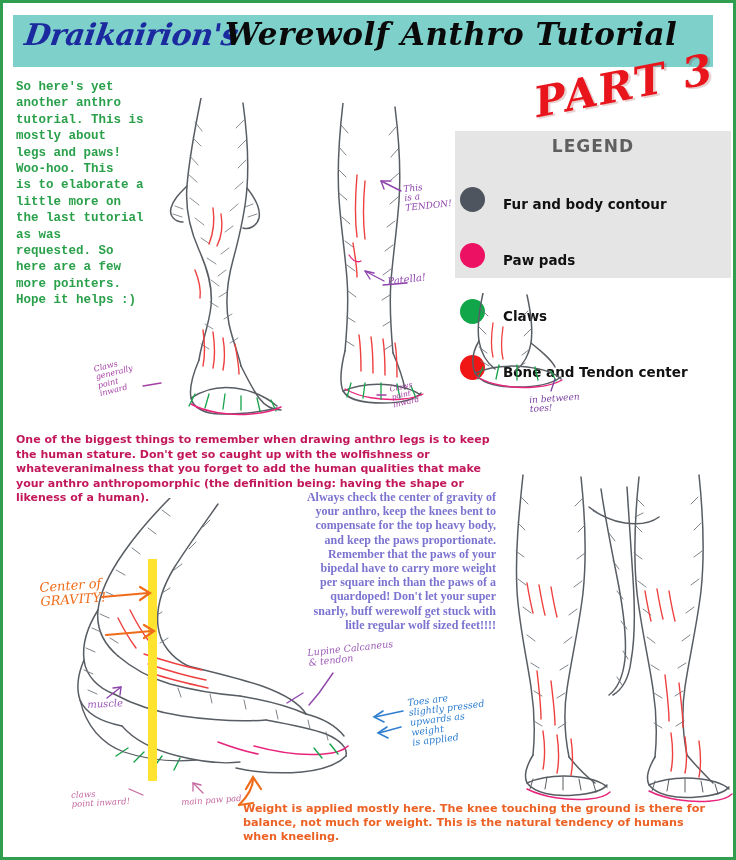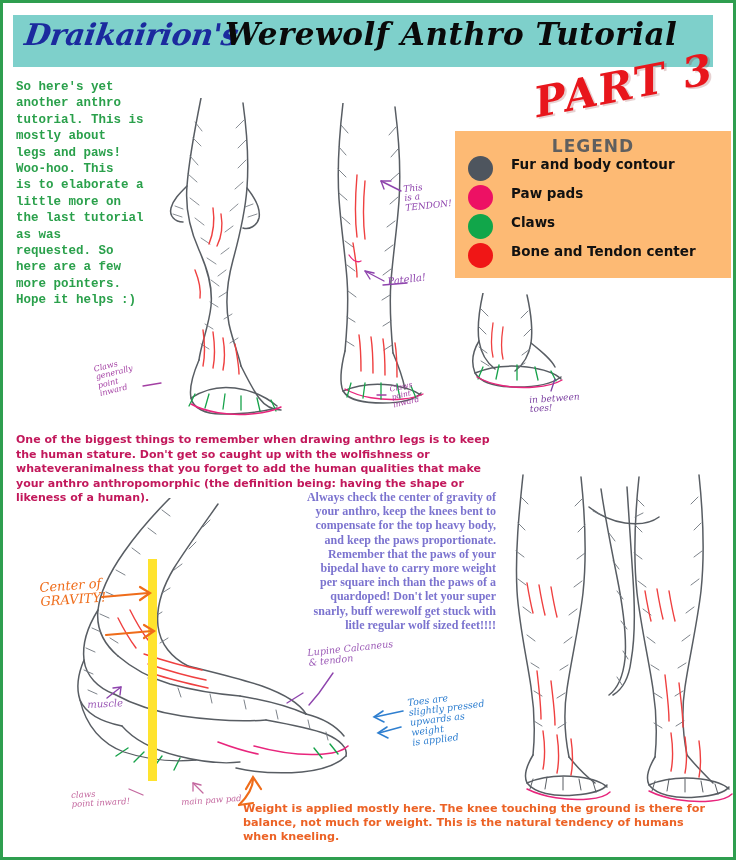--- a/index.html
+++ b/index.html
@@ -113,23 +113,24 @@
     text-align:center;
     font-family:"DejaVu Sans", sans-serif;
     font-size:17px;
     font-weight:bold;
     color:#5f5f5f;
     padding-top:5px;
     letter-spacing:1px;
   }
   .legend-row{
     display:flex;
-    align-items:flex-start;
+    align-items:flex-end;
     height:29px;
-    padding-left:13px;
+    padding-left:5px;
+    margin-top:27px;
   }
   .legend-dot{
     width:25px;height:25px;border-radius:50%;
     flex:0 0 auto;
     margin-right:18px;
   }
   .legend-label{
     font-family:"DejaVu Sans", sans-serif;
     font-size:13.5px;
     font-weight:bold;
@@ -165,21 +166,21 @@
 Woo-hoo.  This
 is to elaborate a
 little more on
 the last tutorial
 as was
 requested.  So
 here are a few
 more pointers.
 Hope it helps :)</div>
 
-  <div id="legend" style="background: #fdba74;">
+  <div id="legend" style="background: #e5e5e5;">
     <div id="legend-title">LEGEND</div>
     <div class="legend-row">
       <span class="legend-dot" style="background:#4e555e"></span>
       <span class="legend-label">Fur and body contour</span>
     </div>
     <div class="legend-row">
       <span class="legend-dot" style="background:#ed1164"></span>
       <span class="legend-label">Paw pads</span>
     </div>
     <div class="legend-row">

